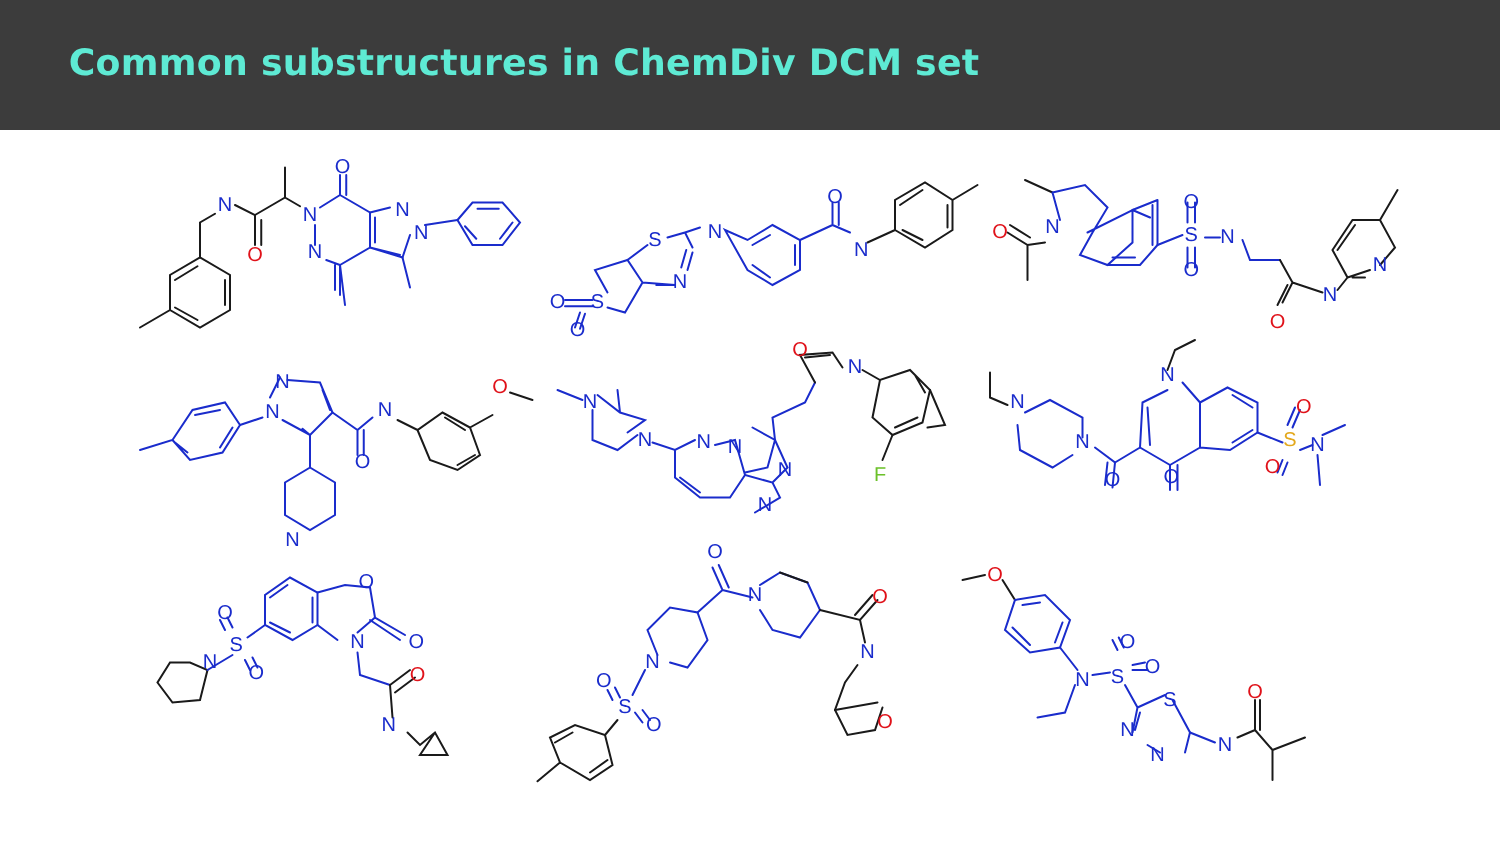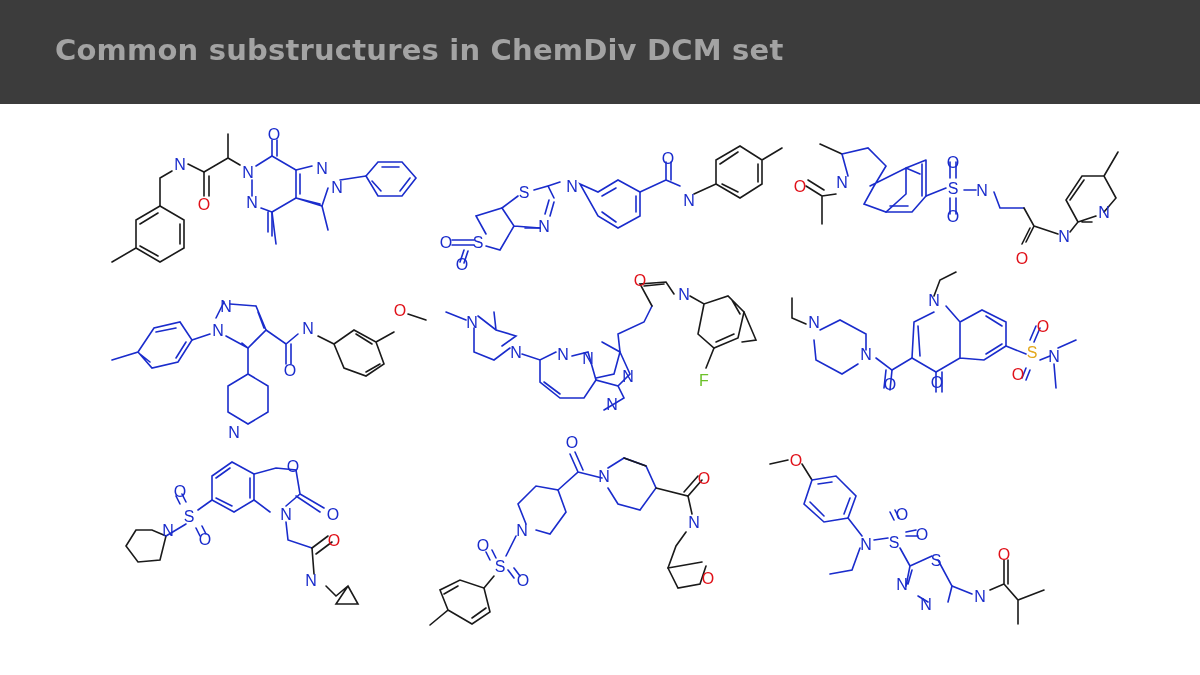--- a/index.html
+++ b/index.html
@@ -1,18 +1,18 @@
 <!DOCTYPE html>
 <html><head>
 <meta charset="utf-8">
 <style>
   html,body{margin:0;padding:0;}
   body{width:1200px;height:675px;background:#ffffff;font-family:"DejaVu Sans",sans-serif;overflow:hidden;position:relative;}
   .header{position:absolute;left:0;top:0;width:1200px;height:104px;background:#3c3c3c;}
-  .title{position:absolute;left:55px;top:33px;color:#a3a3a3;font-family:"DejaVu Sans",sans-serif;font-weight:bold;font-size:29px;letter-spacing:0.2px;}
+  .title{position:absolute;left:55px;top:33px;color:#5eead4;font-family:"DejaVu Sans",sans-serif;font-weight:bold;font-size:29px;letter-spacing:0.2px;}
   .canvas{position:absolute;left:0;top:104px;width:1200px;height:571px;}
   svg text{font-family:"Liberation Sans",sans-serif;font-size:16px;text-anchor:middle;dominant-baseline:central;}
   .k{stroke:#1a1a1a;stroke-width:1.6;fill:none;stroke-linecap:round;}
   .b{stroke:#1a2ccc;stroke-width:1.6;fill:none;stroke-linecap:round;}
   .lb{fill:#1a2ccc;}
   .lr{fill:#e0121a;}
   .lg{fill:#6cc12a;}
   .ly{fill:#e3a81c;}
 </style>
 </head>

